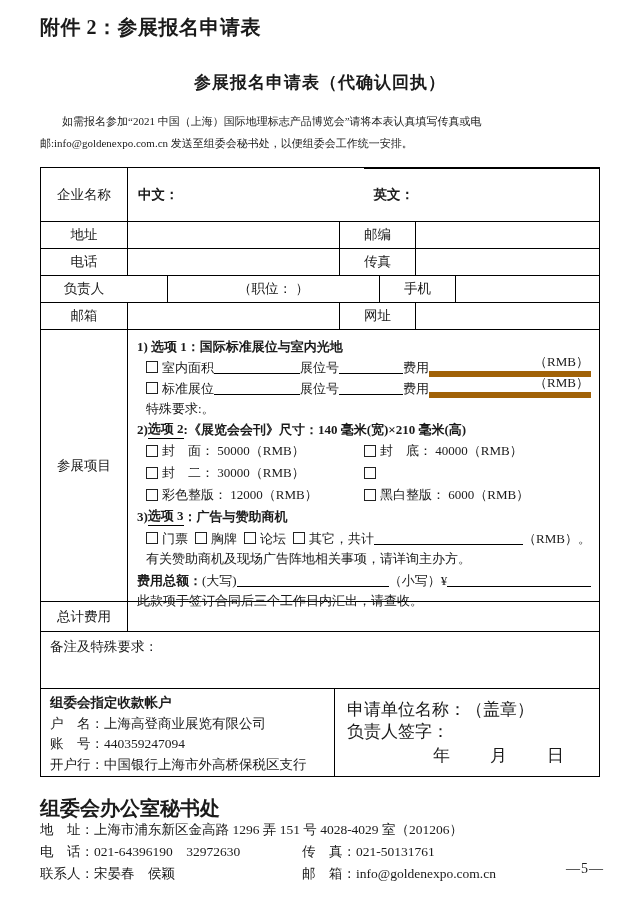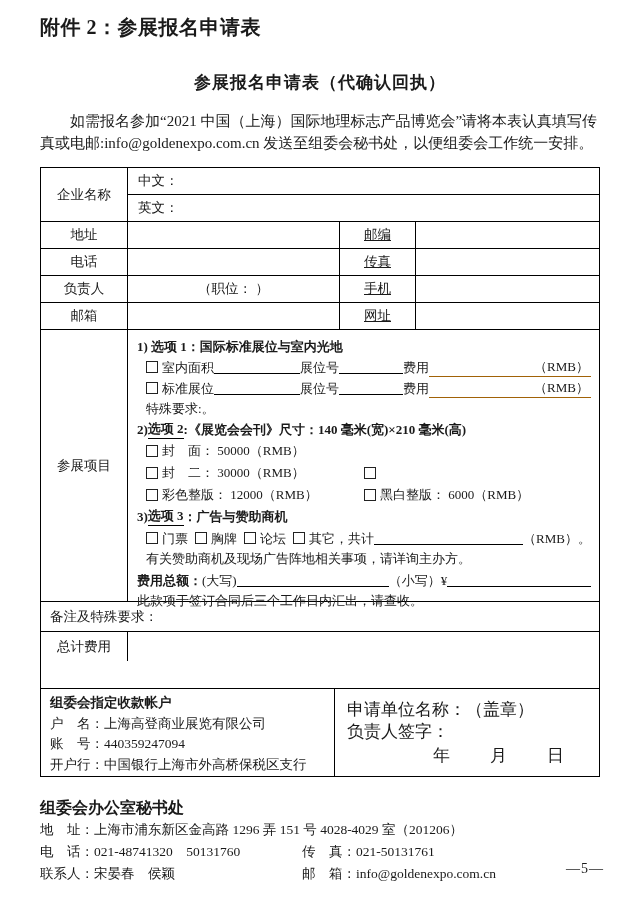--- a/index.html
+++ b/index.html
@@ -5,72 +5,72 @@
   html,body{margin:0;padding:0;background:#ffffff;}
   body{
     width:636px;height:901px;overflow:hidden;
     font-family:"Liberation Serif","DejaVu Serif",serif;
     color:#1a1a1a;-webkit-font-smoothing:antialiased;
   }
   .sheet{padding:14px 36px 0 40px;box-sizing:border-box;width:636px;height:901px;position:relative;}
 
   .attachment{font-size:20px;font-weight:bold;letter-spacing:.5px;}
   .main-title{margin-top:30px;text-align:center;font-size:17px;font-weight:bold;letter-spacing:1px;}
-  .intro{margin-top:16px;font-size:15px;line-height:22px;text-indent:2em;}
+  .intro{margin-top:16px;font-size:11px;line-height:22px;text-indent:2em;}
 
   
   .tbl{margin-top:13px;border:1.5px solid #000;font-size:13.5px;}
   .trow{display:flex;border-top:1px solid #000;box-sizing:border-box;}
   .trow.first{border-top:none;}
   .cell{border-left:1px solid #000;box-sizing:border-box;}
   .cell.first{border-left:none;}
   .lab{width:86px;display:flex;align-items:center;justify-content:center;text-align:left;}
   .vB{width:212px;}
-  .lC{width:76px;display:flex;align-items:center;justify-content:center;text-decoration:underline;}
+  .lC{width:76px;display:flex;align-items:center;justify-content:center;}
   .vD{flex:1;}
   .h27{height:27px;}
   .vcent{display:flex;align-items:center;}
-  .center{justify-content:center;}
-
-  .stack{flex:1;display:flex;flex-direction:column;}
+  .center{justify-content:center;margin-left:40px;}
+
+  .stack{flex:1;display:flex;flex-direction:row;font-weight:bold;}
   .subrow{flex:1;display:flex;align-items:center;padding-left:10px;}
   .subrow.bt{border-top:1px solid #000;}
 
   
   .items-cell{flex:1;padding:5px 8px 4px 9px;font-size:13px;}
   .iline{display:flex;align-items:flex-end;height:21px;white-space:nowrap;}
   .iline.tall{align-items:center;}
   .opt-title{font-weight:bold;}
   .opt-link{font-weight:bold;border-bottom:1px solid #000;}
   .ind{padding-left:9px;}
   .ul{border-bottom:1px solid #000;margin-bottom:3px;align-self:flex-end;}
   .ul.w88{width:86px;}
   .ul.w66{width:64px;}
   .ul.grow{flex:1;}
-  .ul-rmb{flex:1;border-bottom:1px solid #a16207;text-align:right;padding-right:2px;}
+  .ul-rmb{flex:1;border-bottom:6px solid #a16207;text-align:right;padding-right:2px;}
   .cbx{display:inline-block;width:10px;height:10px;border:1px solid #222;flex:none;margin:0 4px 4px 0;background:#fff;}
   .pubrow{display:flex;height:22px;align-items:center;}
   .pubitem{display:flex;align-items:center;}
   .pubitem .cbx{margin-bottom:0;}
   .pub-l{width:218px;}
   .gap6{margin-right:7px;}
   .bold{font-weight:bold;}
 
   .h30{height:30px;}
   .remarks-cell{flex:1;display:flex;align-items:center;padding-left:9px;}
 
   
   .bank-row{height:88px;margin-top:27px;}
   .bank-left{width:293px;padding:4px 6px 2px 9px;font-size:13.5px;line-height:20.5px;}
   .bank-right{flex:1;padding:10px 6px 2px 12px;font-size:17px;line-height:22px;}
   .date-line{padding-left:86px;letter-spacing:2px;margin-top:2px;}
 
   
   .footer{margin-top:20px;font-size:13.5px;line-height:22px;}
-  .footer .f-title{font-weight:bold;font-size:16px;}
+  .footer .f-title{font-weight:bold;font-size:20px;}
   .f2col{display:flex;}
   .f2col .fleft{width:262px;}
   .pagenum{position:absolute;right:32px;bottom:24px;font-size:14px;letter-spacing:1px;}
 </style>
 </head>
 <body>
 
 <div class="sheet">
 
   <div class="attachment">附件 2：参展报名申请表</div>
@@ -147,20 +147,24 @@
           <span class="opt-title">2) </span>
             <span class="opt-link">选项 2</span>
             <span class="opt-title">:《展览会会刊》尺寸：140 毫米(宽)×210 毫米(高)</span>
         </div>
 
         <div class="pubrow ind">
           <div class="pubitem pub-l">
             <span class="cbx"></span>
             <span>封　面： 50000（RMB）</span>
           </div>
+          <div class="pubitem">
+            <span class="cbx"></span>
+            <span>封　底： 40000（RMB）</span>
+          </div>
         </div>
         <div class="pubrow ind">
           <div class="pubitem pub-l">
             <span class="cbx"></span>
             <span>封　二： 30000（RMB）</span>
           </div>
           <div class="pubitem">
             <span class="cbx"></span>
           </div>
         </div>
@@ -203,26 +207,26 @@
           <span>（小写）¥</span>
           <span class="ul grow"></span>
         </div>
 
         <div class="iline tall">此款项于签订合同后三个工作日内汇出，请查收。</div>
 
       </div>
     </div>
 
     <div class="trow h30">
-      <div class="cell first remarks-cell">备注及特殊要求：</div>
-    </div>
-
-    <div class="trow h30">
       <div class="cell first lab">总计费用</div>
       <div class="cell vD vcent" style="flex:1"></div>
+    </div>
+
+    <div class="trow h30">
+      <div class="cell first remarks-cell">备注及特殊要求：</div>
     </div>
 
     <div class="trow bank-row">
       <div class="cell first bank-left">
         <div class="bold">组委会指定收款帐户</div>
         <div>户　名：上海高登商业展览有限公司</div>
         <div>账　号：440359247094</div>
         <div>开户行：中国银行上海市外高桥保税区支行</div>
       </div>
       <div class="cell bank-right">
@@ -231,21 +235,21 @@
         <div class="date-line">年　　月　　日</div>
       </div>
     </div>
 
   </div>
 
   <div class="footer">
     <div class="f-title">组委会办公室秘书处</div>
     <div>地　址：上海市浦东新区金高路 1296 弄 151 号 4028-4029 室（201206）</div>
     <div class="f2col">
-      <span class="fleft">电　话：021-48741320　50131760</span>
+      <span class="fleft">电　话：021-64396190　32972630</span>
       <span>传　真：021-50131761</span>
     </div>
     <div class="f2col">
       <span class="fleft">联系人：宋晏春　侯颖</span>
       <span>邮　箱：info@goldenexpo.com.cn</span>
     </div>
   </div>
 
   <div class="pagenum">—5—</div>
 

